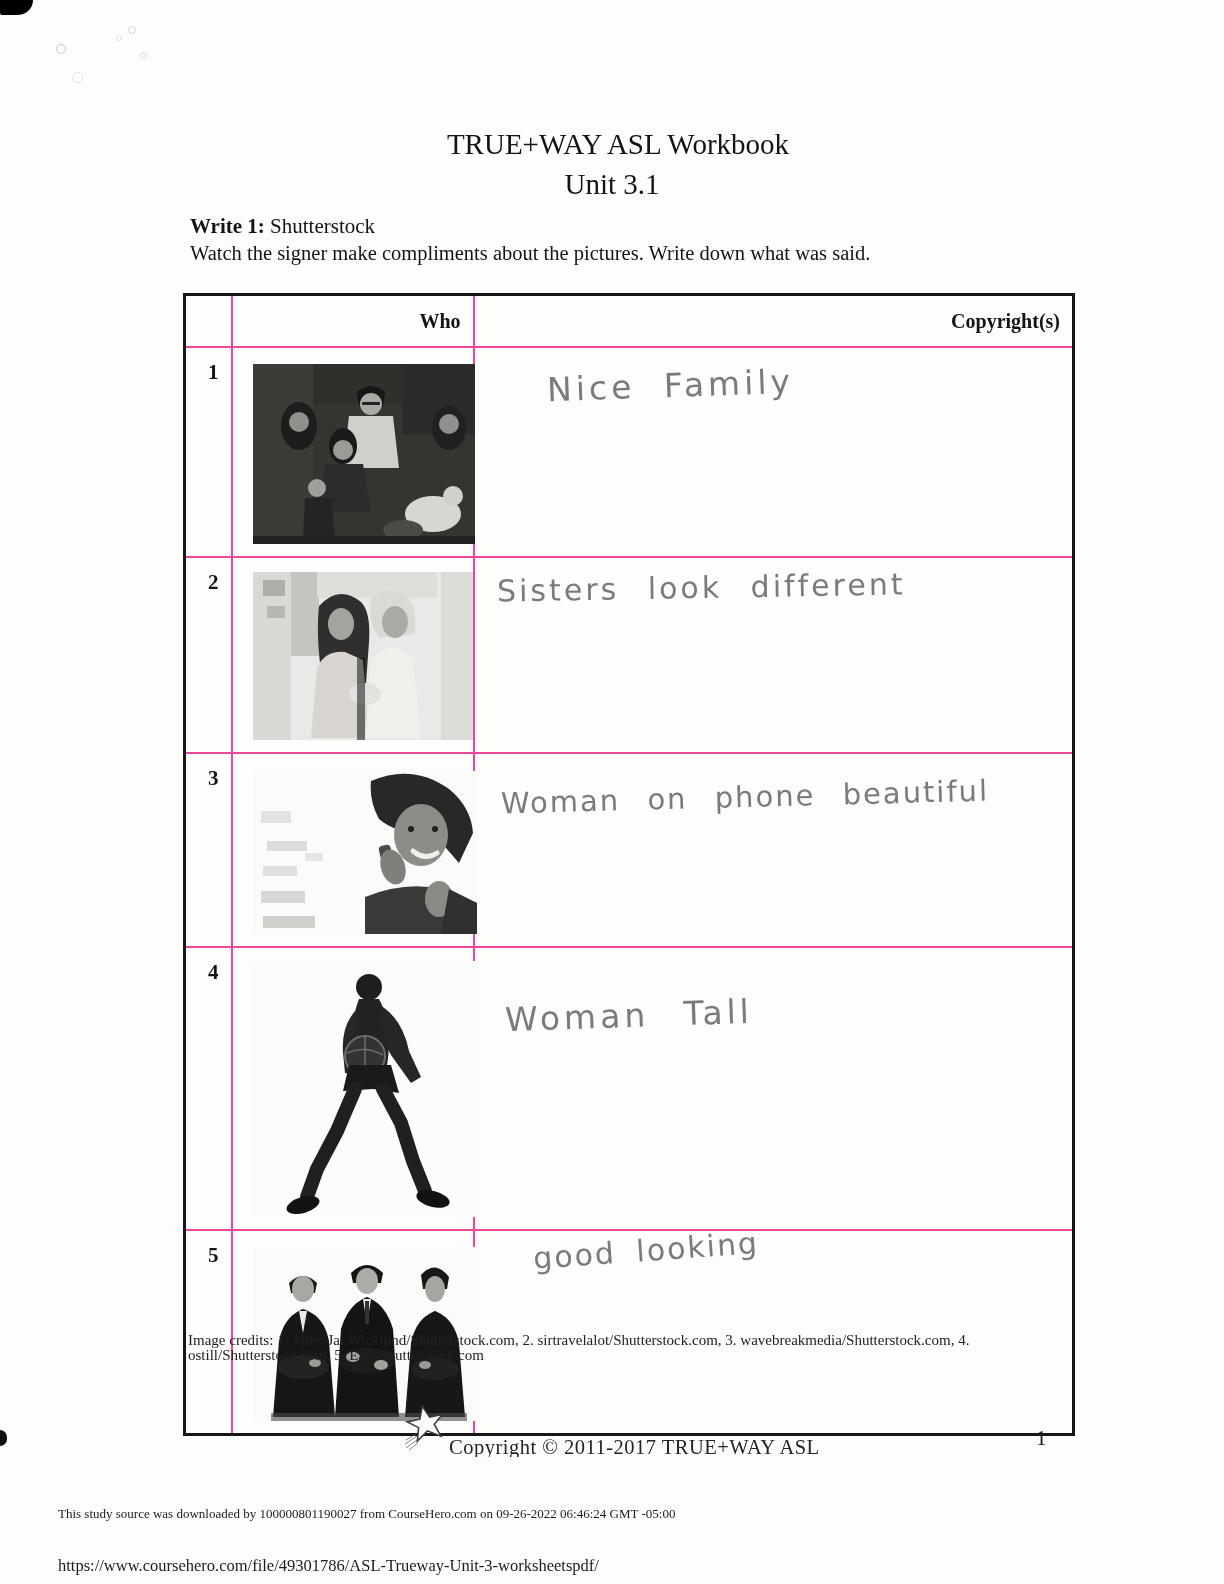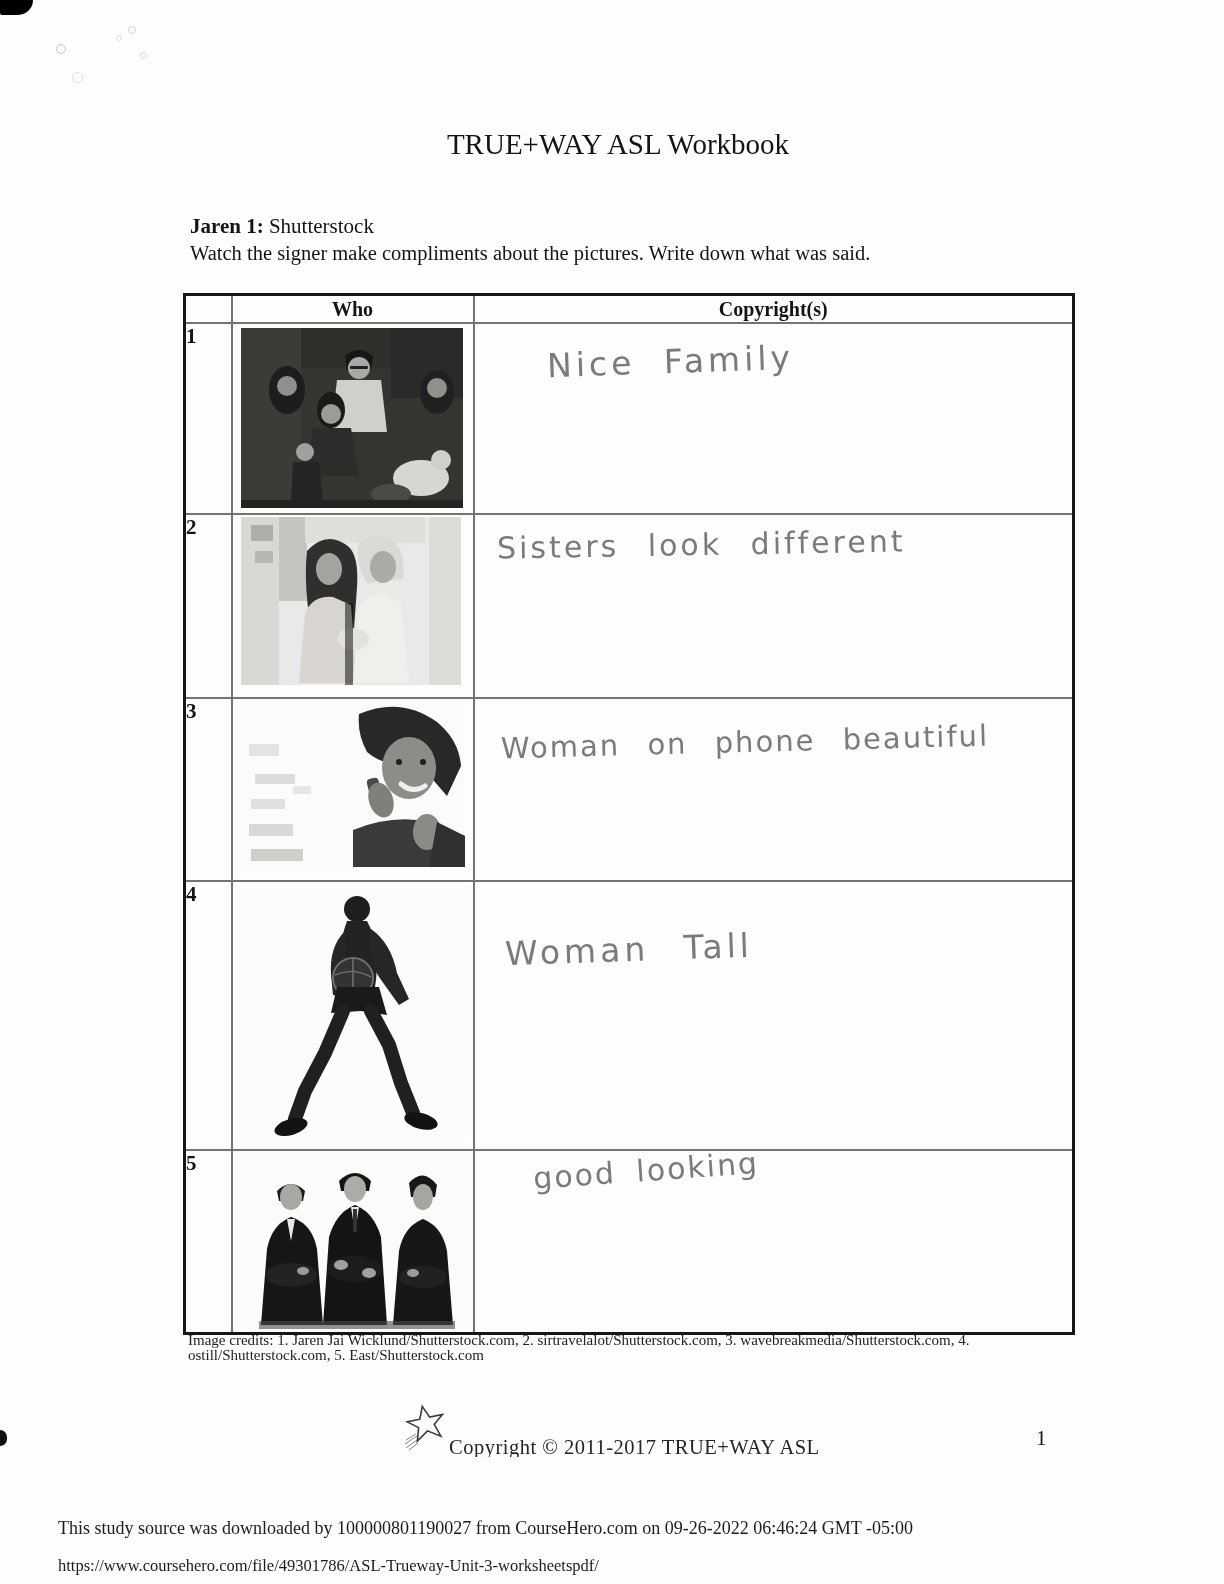--- a/index.html
+++ b/index.html
@@ -24,21 +24,21 @@
   .doc-subtitle{font-size:29px;line-height:40px;}
   .part-heading{position:absolute;left:190px;top:214px;font-size:21px;}
   .part-label{font-weight:bold;}
   .instructions{position:absolute;left:190px;top:242px;font-size:20.5px;}
   
   table.worksheet{
     position:absolute;left:183px;top:293px;width:889px;
     border-collapse:collapse;table-layout:fixed;
     border:3px solid #161616;
   }
-  table.worksheet td,table.worksheet th{border:2px solid #737373;padding:0;}
+  table.worksheet td,table.worksheet th{border:2px solid #ec4899;padding:12px;text-align:right;}
   th.colhead{font-size:20px;font-weight:bold;text-align:center;height:26px;}
   td.numcell{font-size:21px;font-weight:bold;vertical-align:top;text-align:left;padding:3px 0 0 9px;}
   td.photocell{vertical-align:top;}
   td.anscell{vertical-align:top;position:relative;}
   .photo{display:block;}
   .ph1{margin:4px 0 0 8px;}
   .ph2{margin:2px 0 0 8px;}
   .ph3{margin:5px 0 0 8px;}
   .ph4{margin:1px 0 0 6px;}
   .ph5{margin:4px 0 0 8px;}
@@ -55,39 +55,40 @@
   .hw5{left:58px;top:2px;font-size:30px;letter-spacing:2px;word-spacing:9px;transform:rotate(-4deg);}
   
   .credits{position:absolute;left:188px;top:1333px;width:818px;font-size:15px;line-height:15px;color:#222;}
   .star-wrap{position:absolute;left:402px;top:1400px;width:48px;height:54px;}
   .copyright{
     position:absolute;left:449px;top:1436px;height:21px;overflow:hidden;
     font-size:20.5px;white-space:nowrap;color:#242424;letter-spacing:.5px;
     filter:blur(.3px);
   }
   .pagenum{position:absolute;left:1036px;top:1426px;font-size:21px;}
-  .dl-note{position:absolute;left:58px;top:1506px;font-size:18px;color:#1c1c1c;margin-top:12px;}
+  .dl-note{position:absolute;left:58px;top:1506px;font-size:13px;color:#1c1c1c;}
   .src-url{position:absolute;left:58px;top:1556px;font-size:16.5px;color:#1c1c1c;text-decoration:none;}
 </style>
 </head>
 <body>
 
 <div class="corner-mark"></div>
 <div class="edge-tick"></div>
 <div class="speck s1"></div>
 <div class="speck s2"></div>
 <div class="speck s3"></div>
 <div class="speck s4"></div>
 <div class="speck s5"></div>
 
 <div class="doc-title-block">
   <div class="doc-title">TRUE+WAY ASL Workbook</div>
+  <div class="doc-subtitle">Unit 3.1</div>
 </div>
 
-<div class="part-heading"><span class="part-label">Jaren 1:</span>&nbsp;<span>Shutterstock</span></div>
+<div class="part-heading"><span class="part-label">Write 1:</span>&nbsp;<span>Shutterstock</span></div>
 
 <div class="instructions">Watch the signer make compliments about the pictures. Write down what was said.</div>
 
 <table class="worksheet">
   <colgroup>
       <col style="width:47px">
       <col style="width:242px">
       <col style="width:600px">
     </colgroup>
   <tbody>

